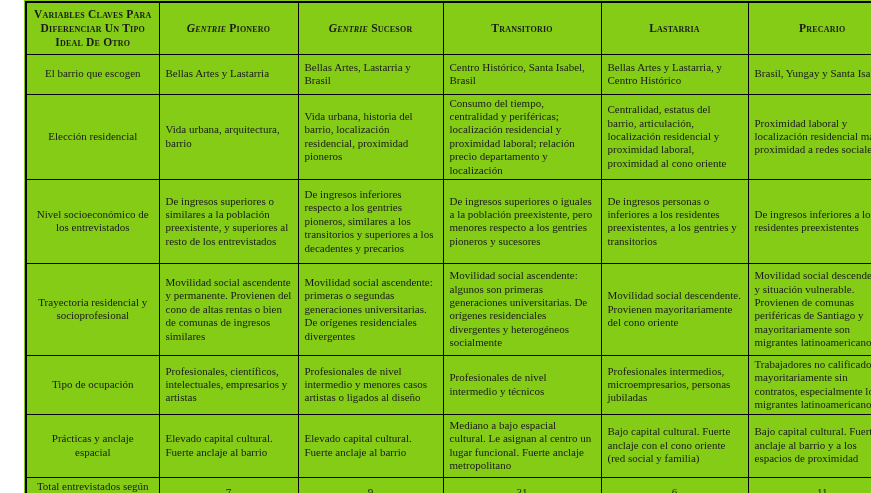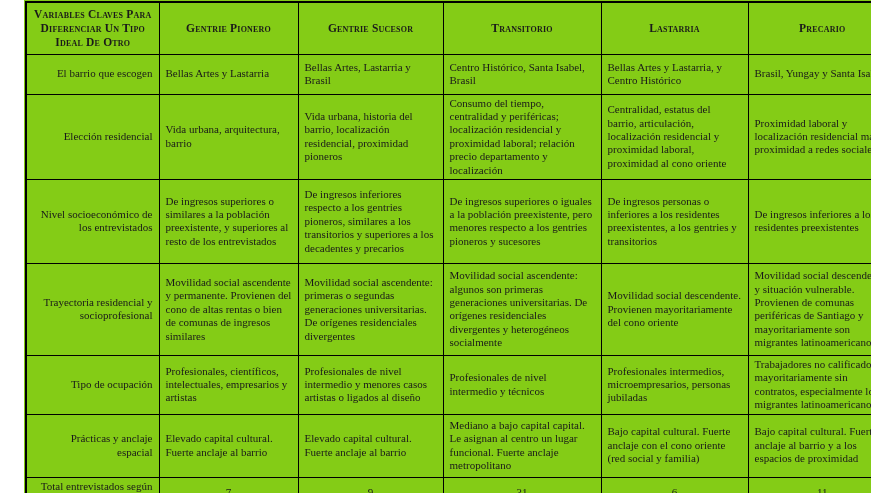--- a/index.html
+++ b/index.html
@@ -30,22 +30,22 @@
     line-height: 1.22;
     overflow: hidden;
   }
   th.hcell {
     text-align: center;
     font-weight: bold;
     font-variant: small-caps;
     font-size: 11.5px;
     letter-spacing: 0.2px;
   }
-  .hd-it { }
-  td.rowlabel { text-align: right; }
+  .hd-it { font-style: italic; }
+  td.rowlabel { text-align: center; }
   td.datacell { text-align: left; }
   tr.total-row td.datacell { text-align: center; }
   tr.hrow   { height: 52px; }
   tr.row-0  { height: 40px; }
   tr.row-1  { height: 76px; }
   tr.row-2  { height: 84px; }
   tr.row-3  { height: 92px; }
   tr.row-4  { height: 57px; }
   tr.row-5  { height: 63px; }
   tr.row-6  { height: 29px; }
@@ -111,21 +111,21 @@
         <td class="datacell">Profesionales, científicos, intelectuales, empresarios y artistas</td>
         <td class="datacell">Profesionales de nivel intermedio y menores casos artistas o ligados al diseño</td>
         <td class="datacell">Profesionales de nivel intermedio y técnicos</td>
         <td class="datacell">Profesionales intermedios, microempresarios, personas jubiladas</td>
         <td class="datacell">Trabajadores no calificados, mayoritariamente sin contratos, especialmente los migrantes latinoamericanos</td>
       </tr>
       <tr class="row-5">
         <td class="rowlabel">Prácticas y anclaje espacial</td>
         <td class="datacell">Elevado capital cultural. Fuerte anclaje al barrio</td>
         <td class="datacell">Elevado capital cultural. Fuerte anclaje al barrio</td>
-        <td class="datacell">Mediano a bajo capital capital. Le asignan al centro un lugar funcional. Fuerte anclaje metropolitano</td>
+        <td class="datacell">Mediano a bajo espacial cultural. Le asignan al centro un lugar funcional. Fuerte anclaje metropolitano</td>
         <td class="datacell">Bajo capital cultural. Fuerte anclaje con el cono oriente (red social y familia)</td>
         <td class="datacell">Bajo capital cultural. Fuerte anclaje al barrio y a los espacios de proximidad</td>
       </tr>
       <tr class="row-6 total-row">
         <td class="rowlabel">Total entrevistados según tipo ideal</td>
         <td class="datacell">7</td>
         <td class="datacell">9</td>
         <td class="datacell">31</td>
         <td class="datacell">6</td>
         <td class="datacell">11</td>

